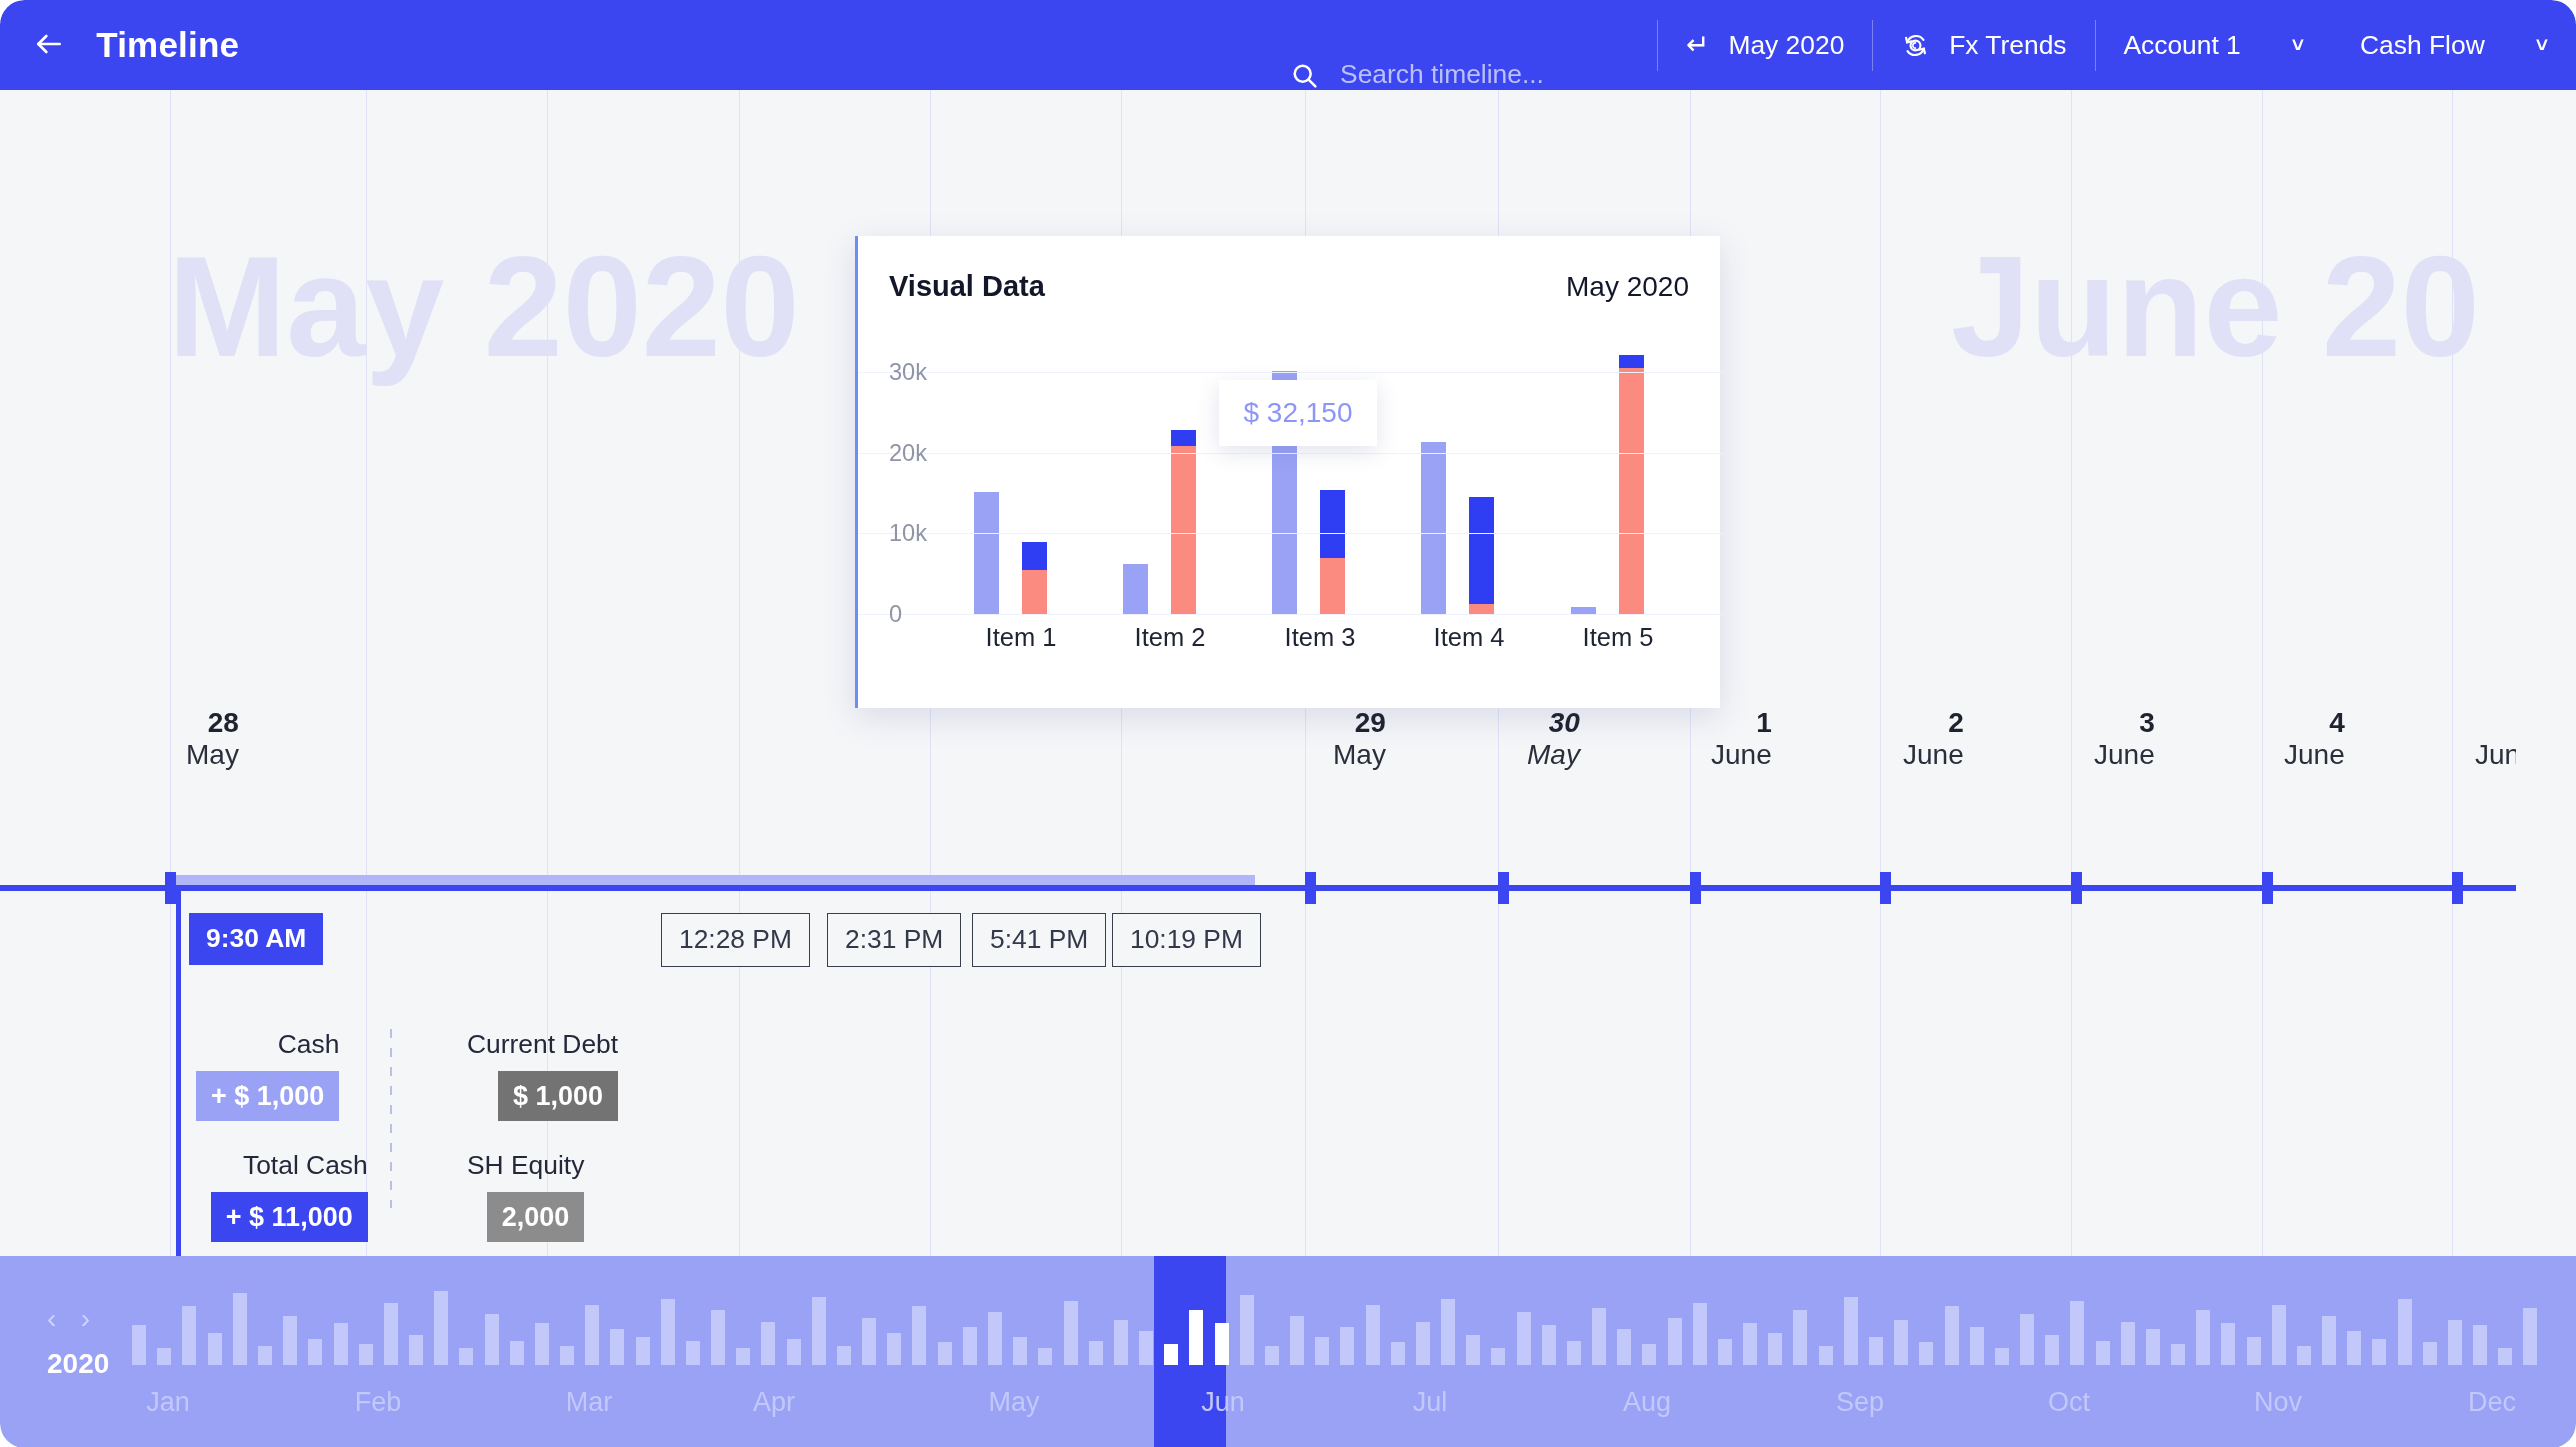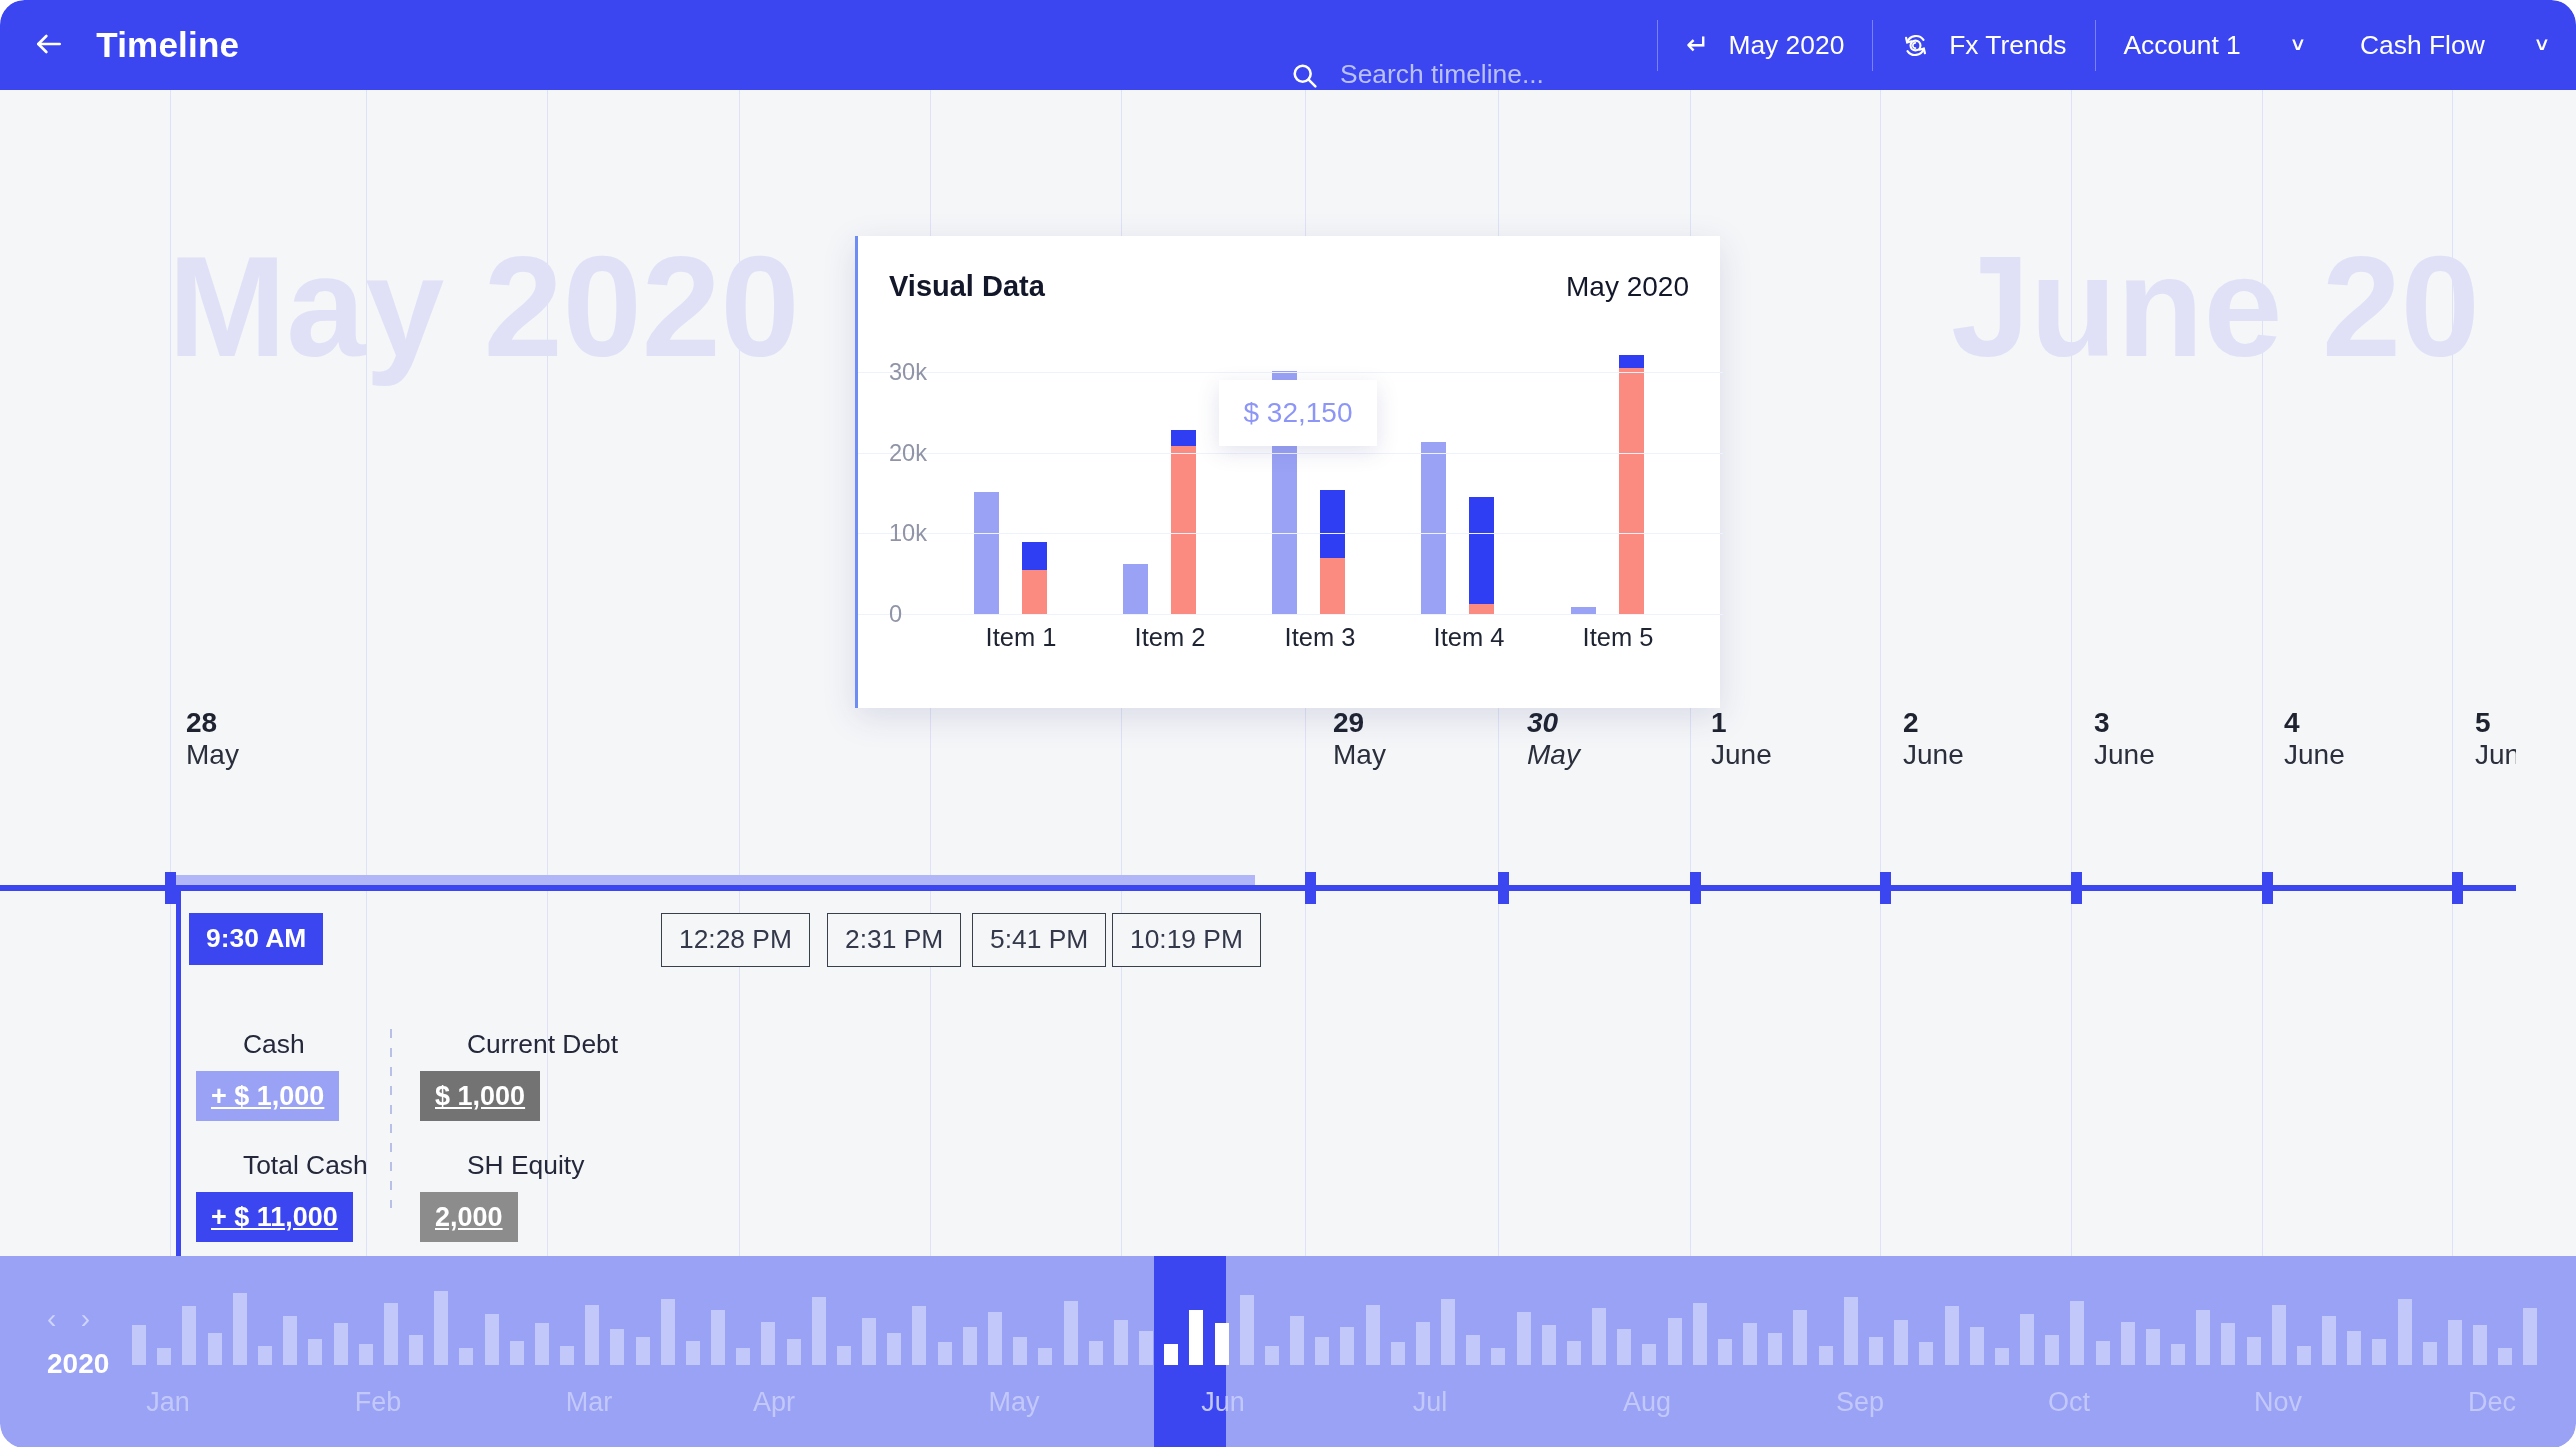--- a/index.html
+++ b/index.html
@@ -55,20 +55,21 @@
   .hdr-item .glyph { font-size: 28px; line-height: 1; }
   .chev { font-size: 21px; font-weight: bold; margin-left: 32px; }
   .fx-icon svg { width: 29px; height: 29px; display: block; }
 
   
   .body {
     position: absolute; top: 90px; left: 0;
     width: 2516px; height: 1167px;
     background: #f5f6f8;
     overflow: hidden;
+    text-align: right;
   }
   .colgrid { position: absolute; inset: 0; }
   .colline { position: absolute; top: 0; bottom: 0; width: 0.9px; background: #dfe2f7; }
 
   .watermark {
     position: absolute; top: 146px; left: 0; width: 2576px;
     font-size: 142px; font-weight: bold; color: #e0e1f7;
     white-space: nowrap; pointer-events: none; line-height: 1;
   }
   .wm-may  { position: absolute; left: 168px; }
@@ -113,21 +114,20 @@
     cursor: pointer;
   }
 
   
   .stat { position: absolute; }
   .stat .lbl { font-size: 26.4px; color: #24283a; margin-bottom: 11.3px; margin-left: 47px; }
   .stat .val {
     display: inline-block; color: #ffffff;
     font-size: 27px; font-weight: bold;
     padding: 9.4px 15px;
-    text-decoration: underline;
   }
   .v-cash    { background: #9aa2f5; }
   .v-total   { background: #3b46f1; }
   .v-debt    { background: #737373; }
   .v-equity  { background: #8c8c8c; }
   .dashline {
     position: absolute; left: 390px; top: 939px;
     width: 1.9px; height: 179px;
     background: repeating-linear-gradient(to bottom,#b9c0e8 0,#b9c0e8 9.4px,transparent 9.4px,transparent 19px);
   }

